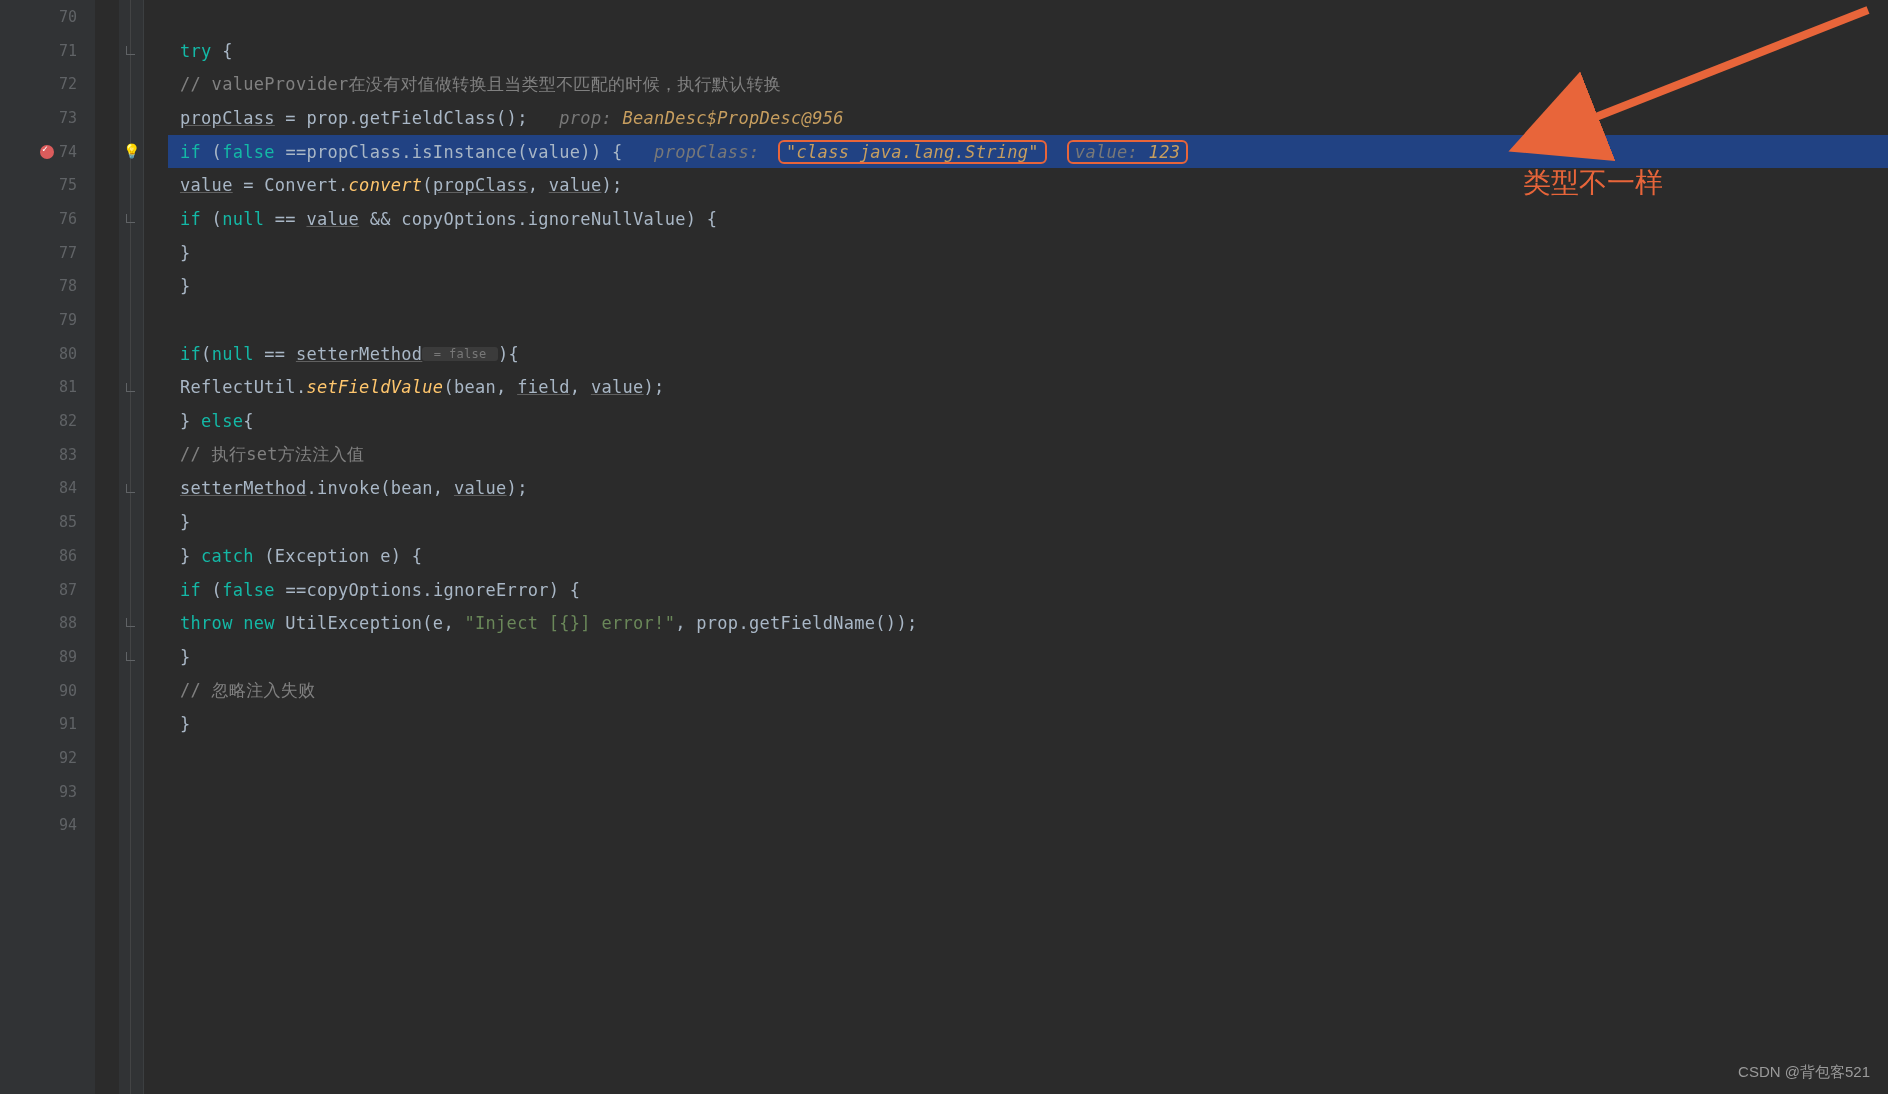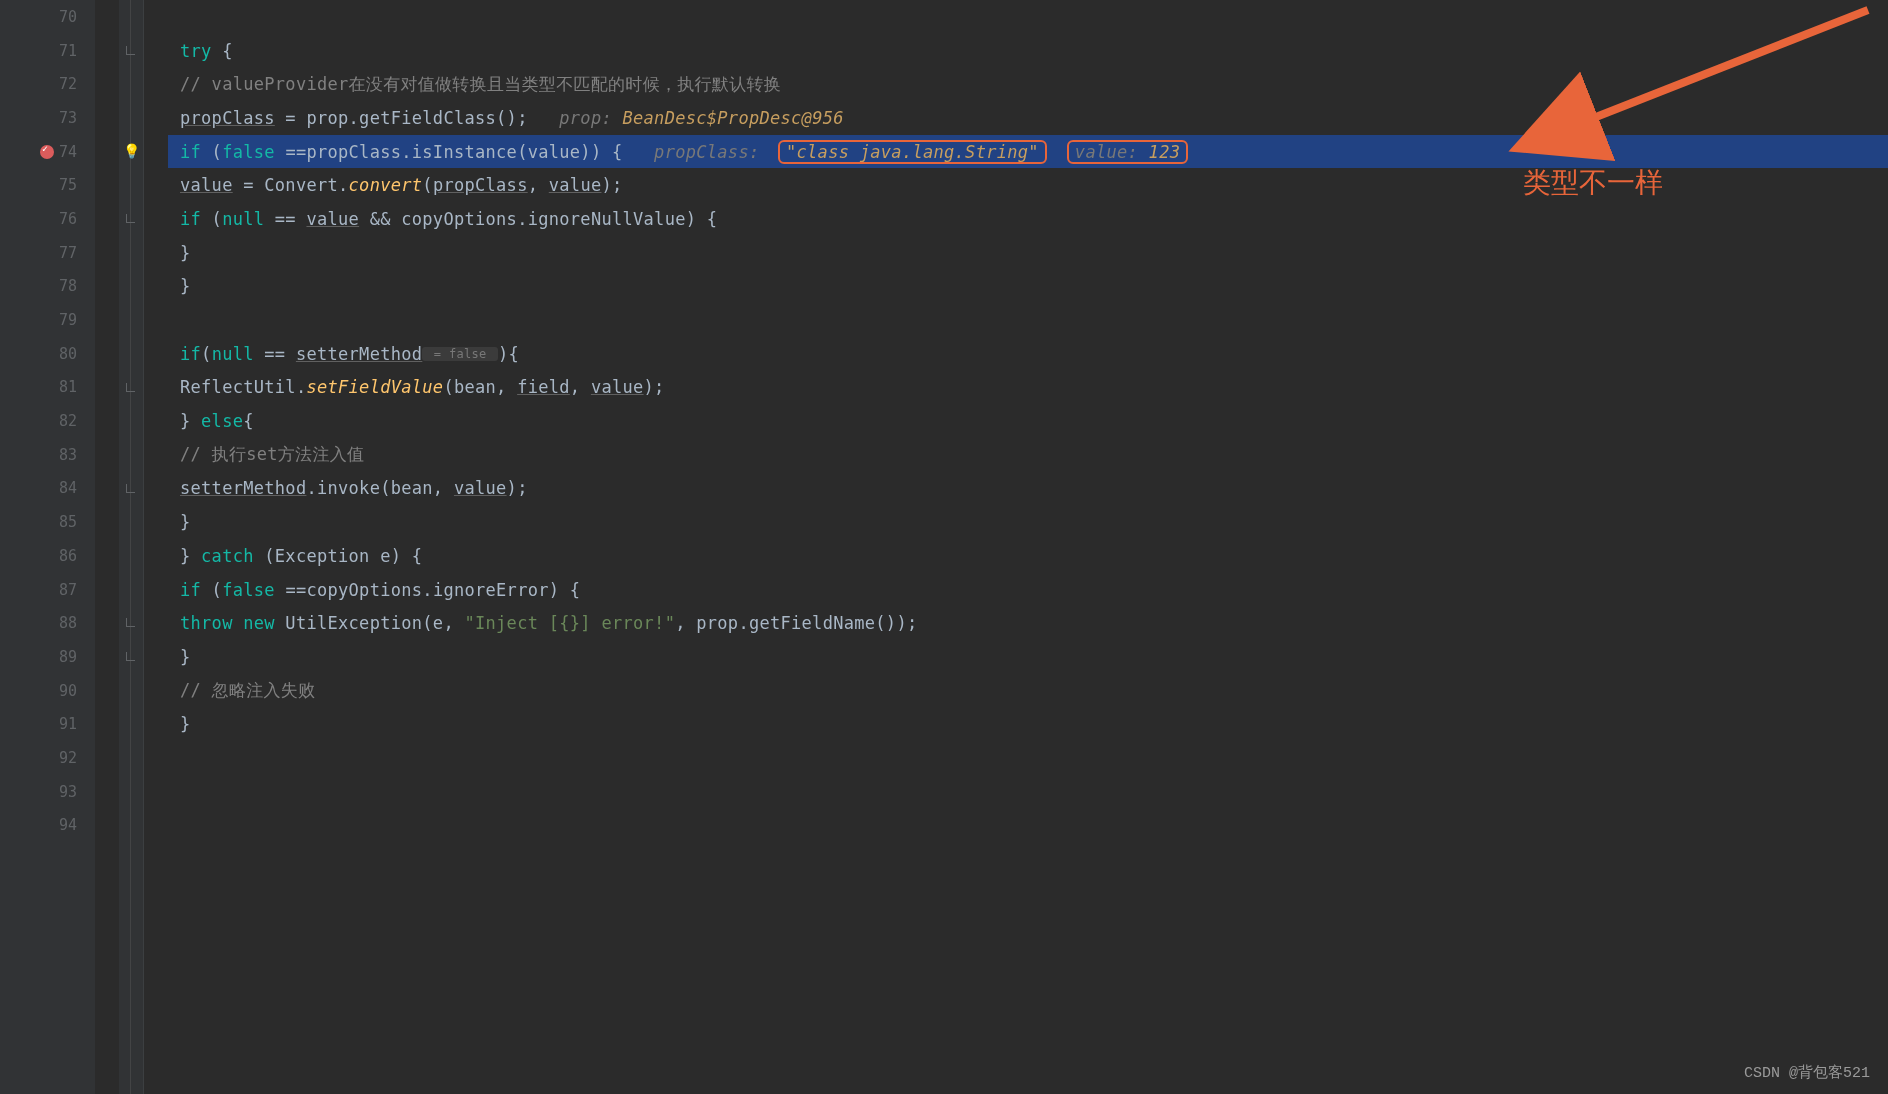--- a/index.html
+++ b/index.html
@@ -135,21 +135,21 @@
     top: 0;
     right: 0;
     pointer-events: none;
   }
   .watermark {
     position: absolute;
     right: 18px;
     bottom: 12px;
     color: #9a9a9a;
     font-size: 15px;
-    font-family: Liberation Mono, monospace;
+    font-family: Liberation Sans, sans-serif;
   }
   .inline-hintbox {
     background: #3b3b3b;
     border-radius: 3px;
     padding: 0 4px;
     font-size: 12px;
     color: #787878;
   }
 </style>
 </head>

